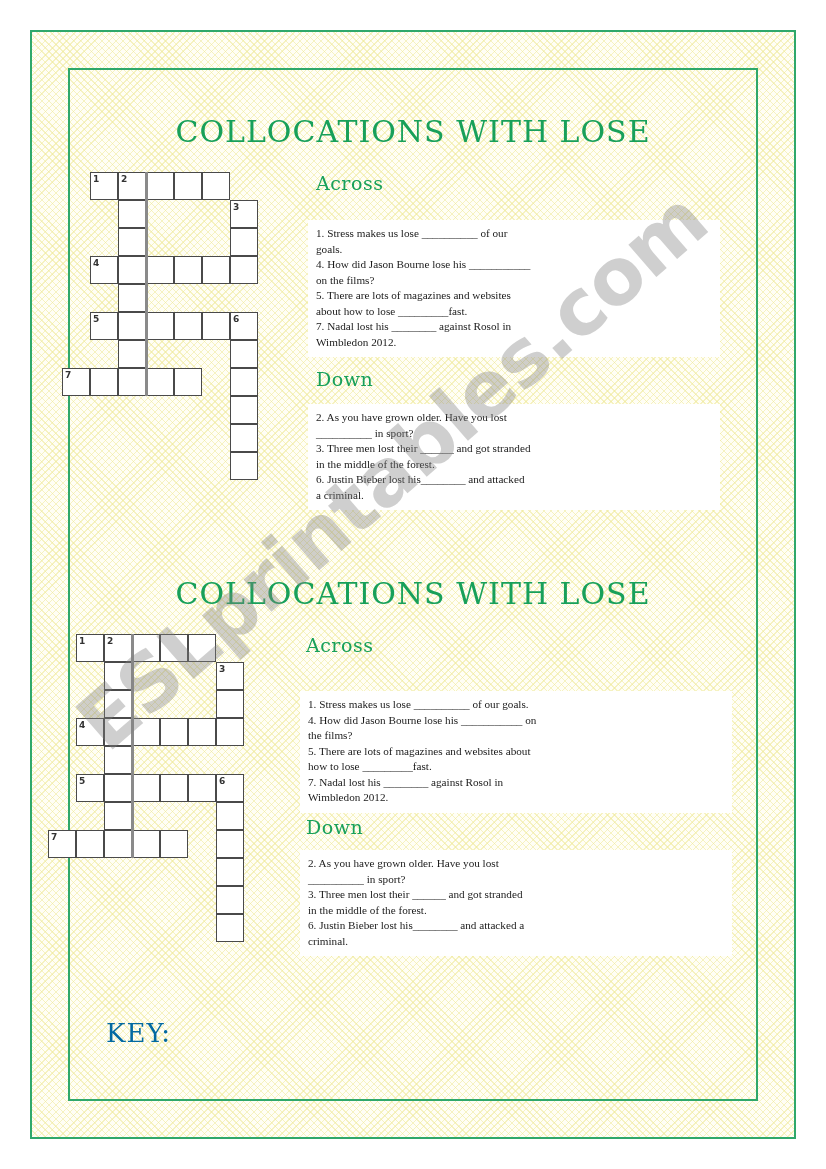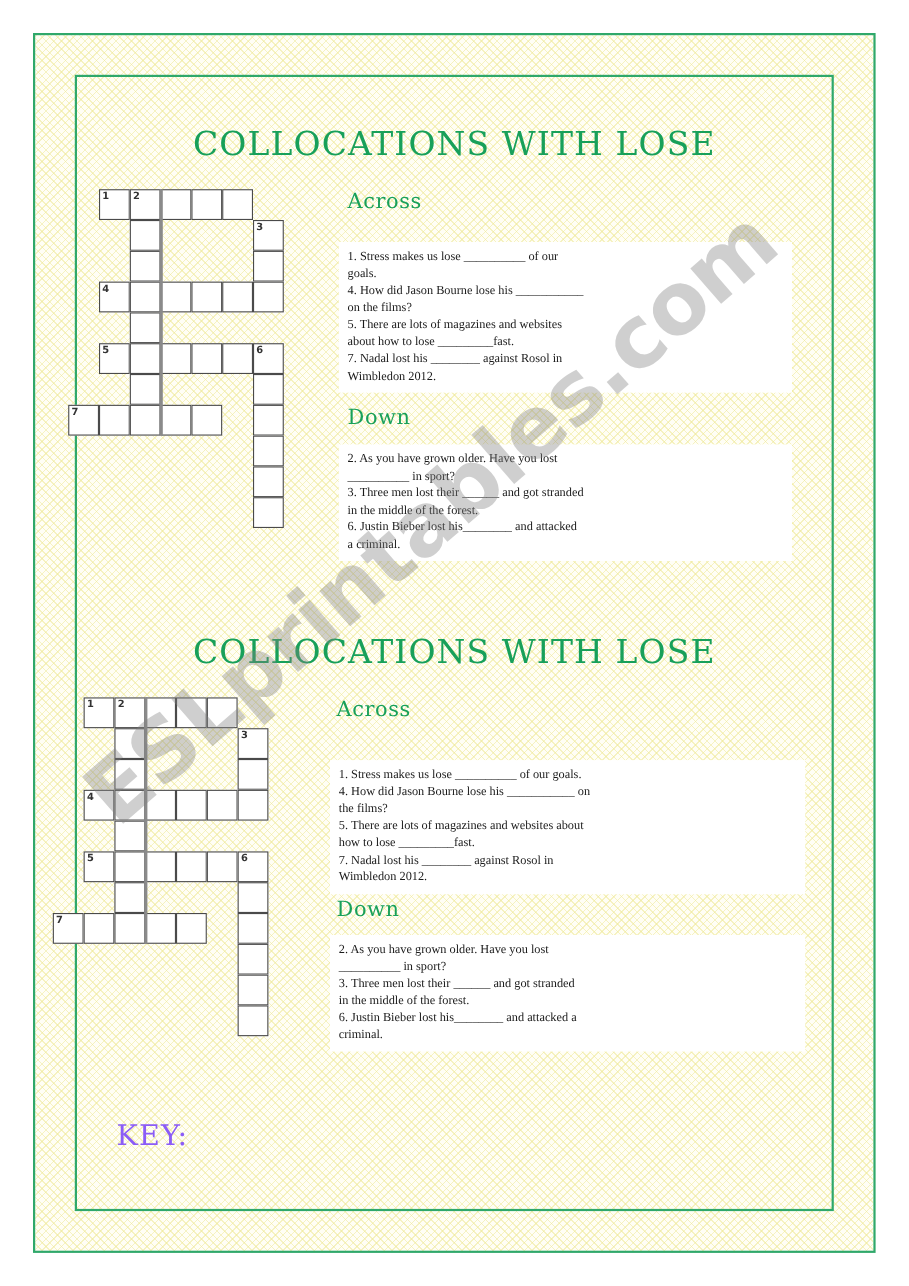--- a/index.html
+++ b/index.html
@@ -134,21 +134,21 @@
   #sheet-2 .box-across  { left: 300px; top: 122px; width: 432px; margin-top: 11px; }
   #sheet-2 .head-down   { left: 306px; top: 258px; }
   #sheet-2 .box-down    { left: 300px; top: 292px; width: 432px; }
 
   
   #key-label {
     position: absolute;
     left: 106px; top: 1018px;
     font-family: "DejaVu Serif", serif;
     font-size: 26px;
-    color: #8b5cf6;
+    color: #0369a1;
     letter-spacing: 1px;
     z-index: 20;
   }
 </style>
 </head>
 <body>
 
 <div id="page">
 
   <div class="border-outer">

